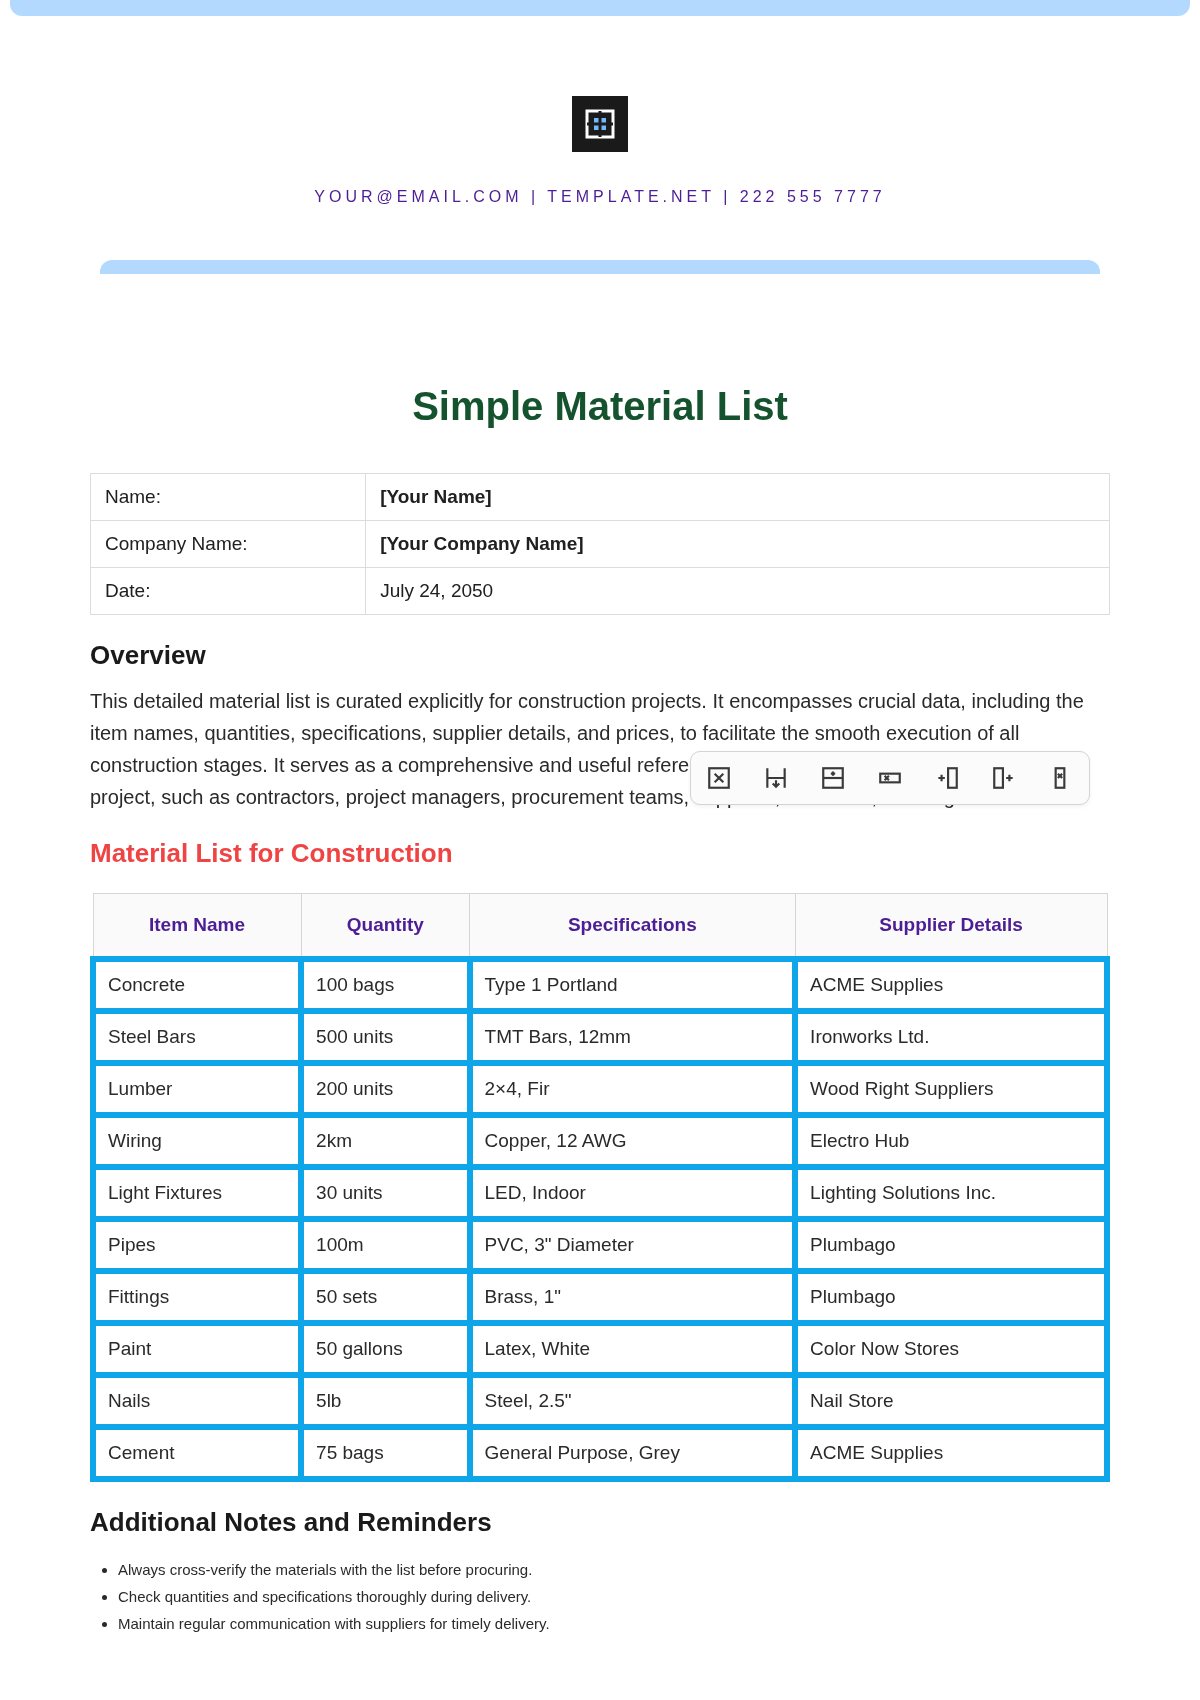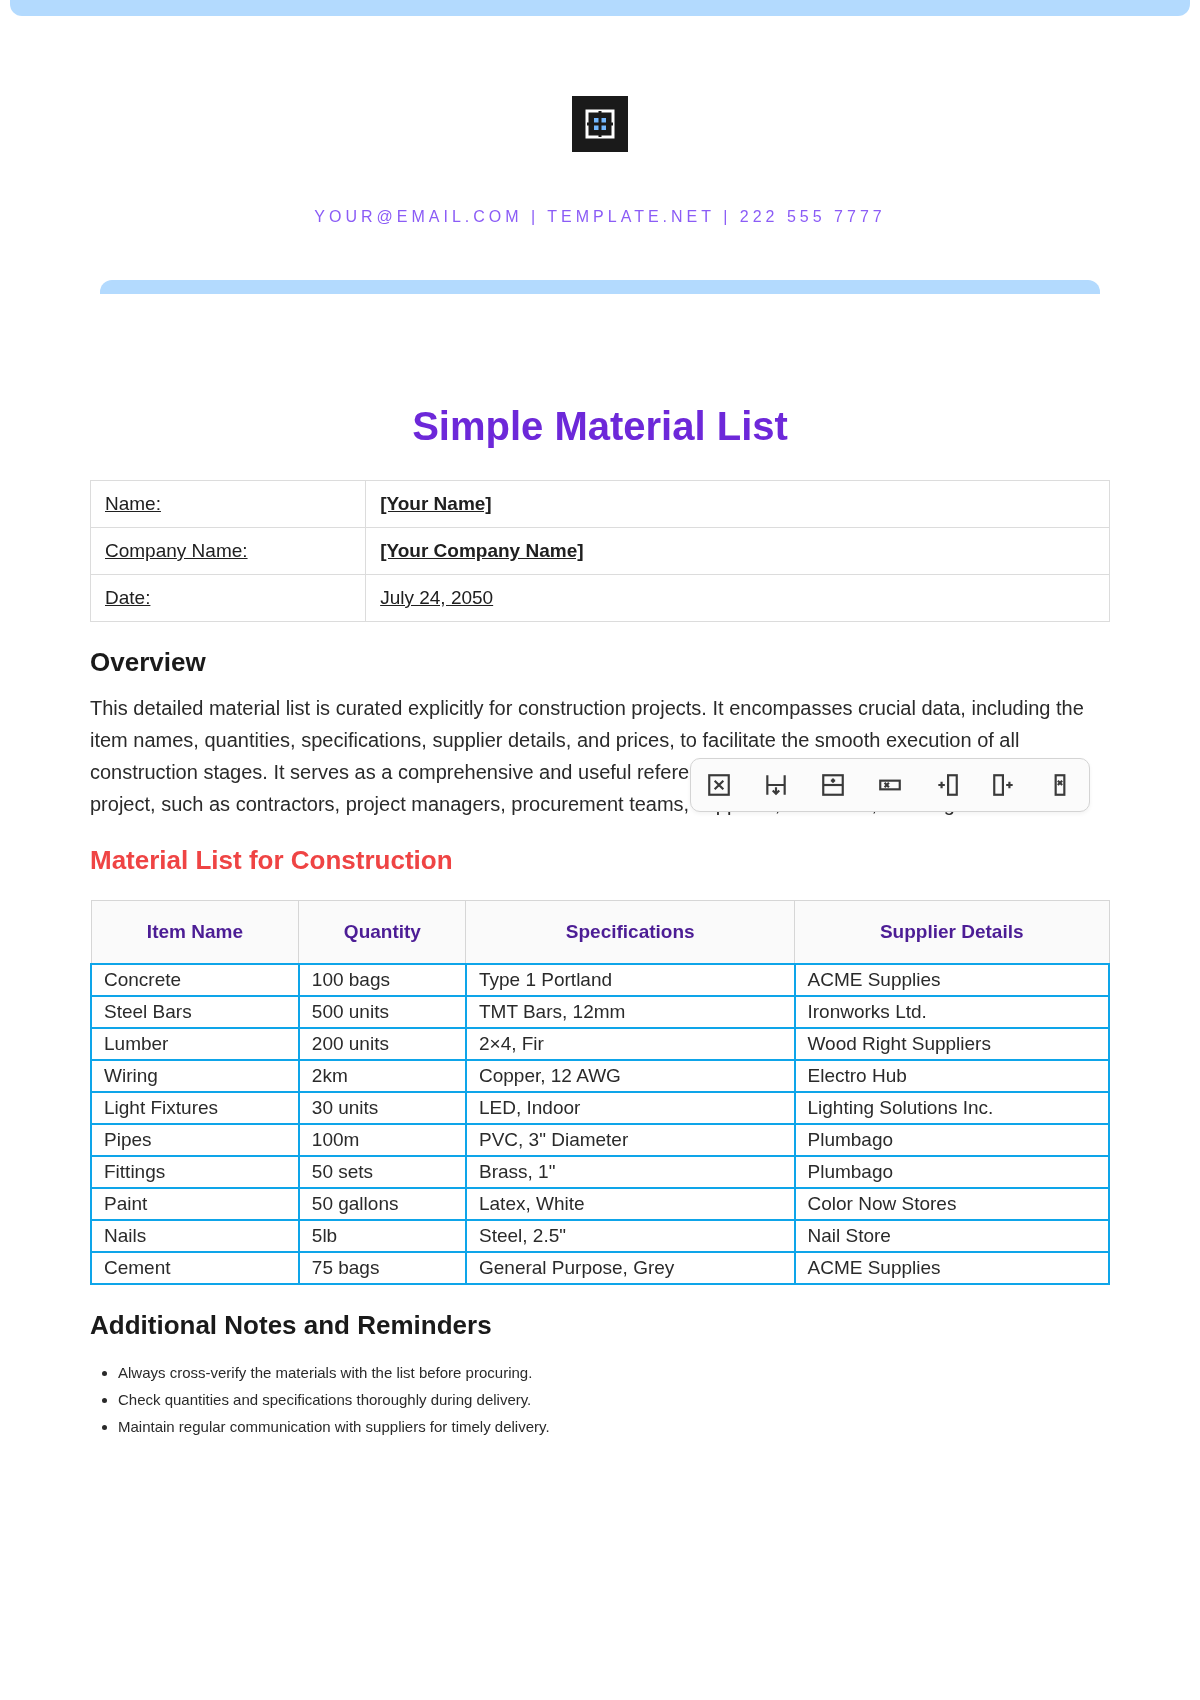--- a/index.html
+++ b/index.html
@@ -28,43 +28,42 @@
     align-items: center;
     justify-content: center;
     width: 56px;
     height: 56px;
     background: #1a1a1a;
   }
   .contact-line {
     text-align: center;
     letter-spacing: 4px;
     font-size: 16px;
-    color: #8b5cf6;
-    margin-top: 56px;
+    color: #4c1d95;
+    margin-top: 36px;
     font-weight: 500;
   }
   .hr-band {
     height: 14px;
     background: #b3dafe;
     border-radius: 12px 12px 0 0;
     margin: 54px 10px 0 10px;
   }
   .title {
     font-size: 40px;
     font-weight: 700;
     text-align: center;
     margin-top: 110px;
-    color: #6d28d9;
+    color: #14532d;
   }
   .meta-table {
     width: 100%;
     border-collapse: collapse;
-    margin-top: 31px;
+    margin-top: 44px;
     font-size: 19px;
-    text-decoration: underline;
   }
   .meta-table td {
     border: 1px solid #dcdcdc;
     padding: 12px 14px;
   }
   .meta-table td:first-child { width: 27%; }
   .meta-table .strong { font-weight: 700; }
   h2.section {
     font-size: 26px;
     font-weight: 700;
@@ -108,22 +107,22 @@
   }
   .mat-table th {
     border: 1px solid #d6d6d6;
     padding: 20px 10px;
     background: #fafafa;
     font-weight: 600;
     color: #4c1d95;
     text-align: center;
   }
   .mat-table td {
-    border: 2px solid #0ea5e9;
-    padding: 4px 12px;
+    border: 6px solid #0ea5e9;
+    padding: 12px 12px;
     color: #2a2a2a;
   }
   ul.notes {
     margin-top: 18px;
     padding-left: 28px;
     font-size: 15px;
     line-height: 1.8;
     color: #2a2a2a;
   }
 </style>

